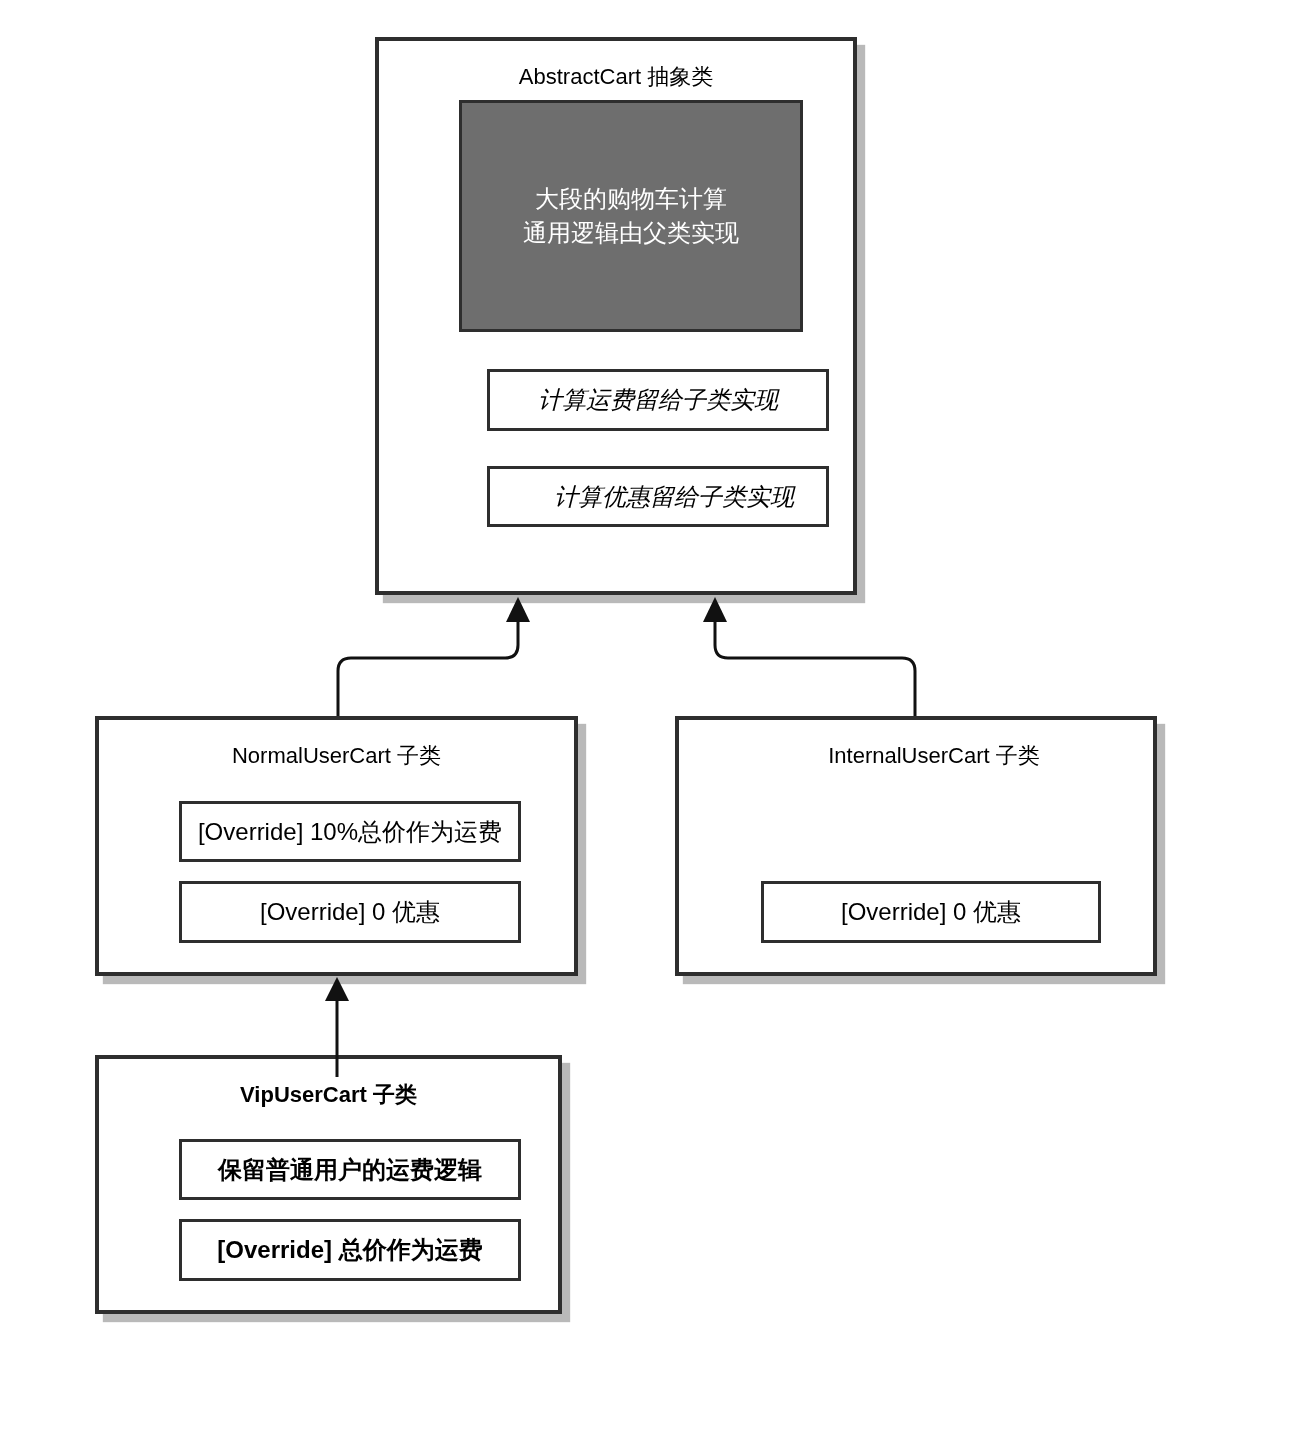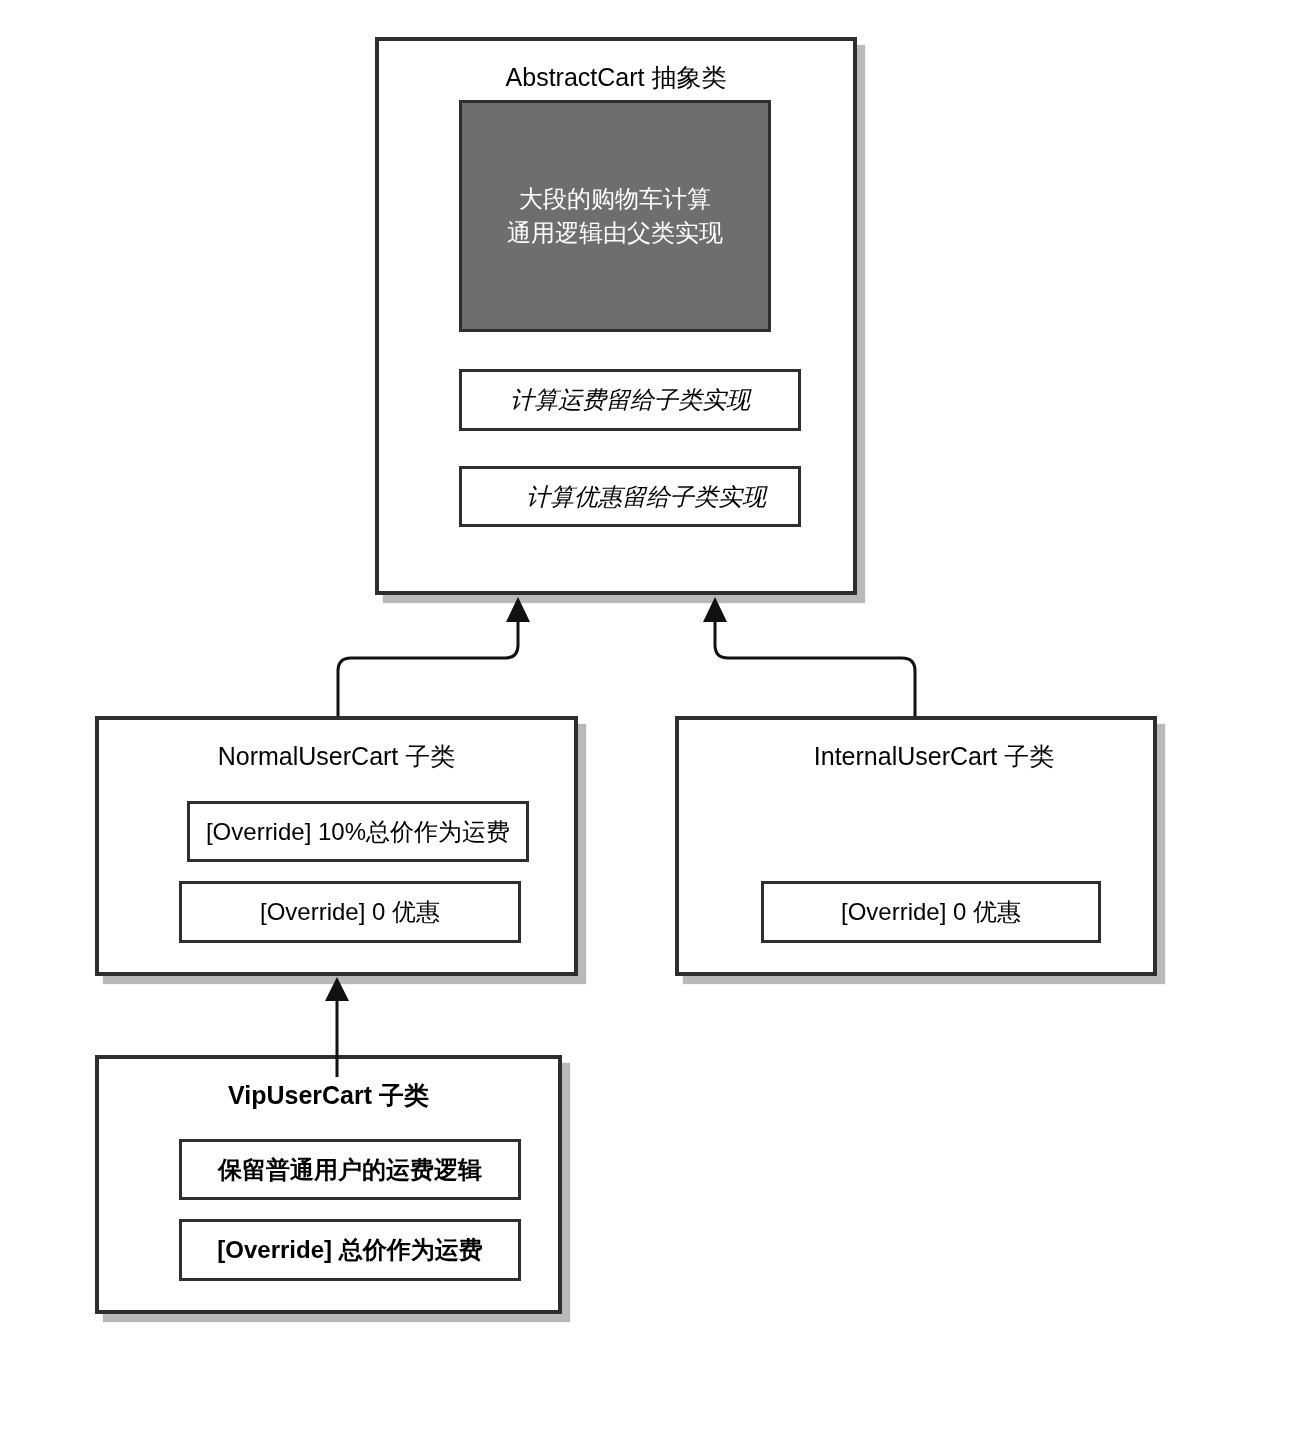--- a/index.html
+++ b/index.html
@@ -22,59 +22,59 @@
     overflow: hidden;
   }
   .node {
     position: absolute;
     background: #fff;
     border: 4px solid var(--border);
     box-shadow: 8px 8px 1px var(--shadow);
   }
   .node-title {
     text-align: center;
-    font-size: 25px;
+    font-size: 22px;
     line-height: 30px;
     margin-top: 21px;
     color: #000;
     white-space: nowrap;
   }
   .member {
     position: absolute;
     background: #fff;
     border: 3px solid var(--border);
     display: flex;
     align-items: center;
     justify-content: center;
     font-size: 24px;
     text-align: center;
     white-space: nowrap;
   }
-  .member.italic { font-style: italic; }
+  .member.italic { font-style: italic; margin-left: 28px; }
   .highlight-panel {
     position: absolute;
     background: var(--hl-fill);
     border: 3px solid var(--border);
     color: var(--hl-text);
     display: flex;
     flex-direction: column;
     align-items: center;
     justify-content: center;
     font-size: 24px;
     line-height: 34px;
     text-align: center;
   }
   
   .box-abstract { left: 375px; top: 37px; width: 482px; height: 558px; }
-  .box-abstract .highlight-panel { left: 80px; top: 59px; width: 312px; height: 232px; }
+  .box-abstract .highlight-panel { left: 80px; top: 59px; width: 344px; height: 232px; }
   .box-abstract .m1 { left: 80px; top: 328px; width: 342px; height: 62px; }
   .box-abstract .m2 { left: 80px; top: 425px; width: 342px; height: 61px; padding-left: 32px; }
   
   .box-normal { left: 95px; top: 716px; width: 483px; height: 260px; }
-  .box-normal .m1 { left: 80px; top: 81px; width: 342px; height: 61px; margin-left: 8px; }
+  .box-normal .m1 { left: 80px; top: 81px; width: 342px; height: 61px; }
   .box-normal .m2 { left: 80px; top: 161px; width: 342px; height: 62px; }
   
   .box-internal { left: 675px; top: 716px; width: 482px; height: 260px; padding-left: 36px; }
   .box-internal .m1 { left: 82px; top: 81px; width: 340px; height: 61px; }
   .box-internal .m2 { left: 82px; top: 161px; width: 340px; height: 62px; }
   
   .box-vip { left: 95px; top: 1055px; width: 467px; height: 259px; font-weight: bold; }
   .box-vip .m1 { left: 80px; top: 80px; width: 342px; height: 61px; }
   .box-vip .m2 { left: 80px; top: 160px; width: 342px; height: 62px; }
 

